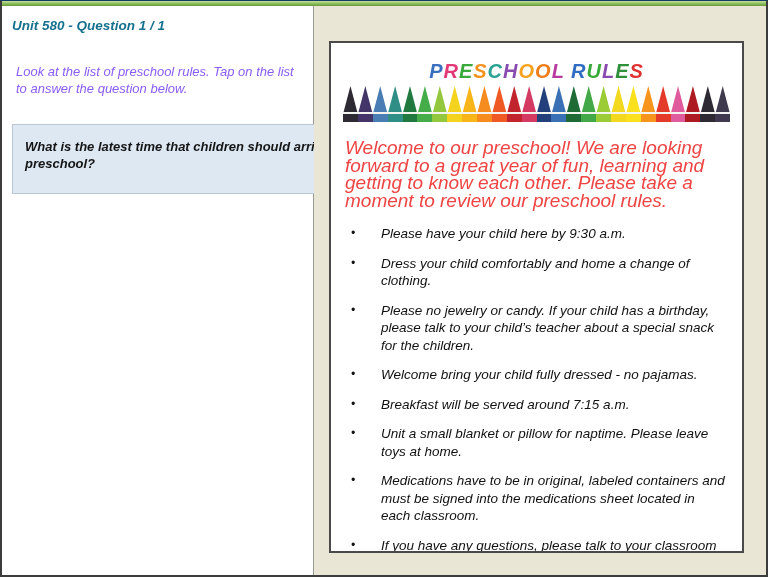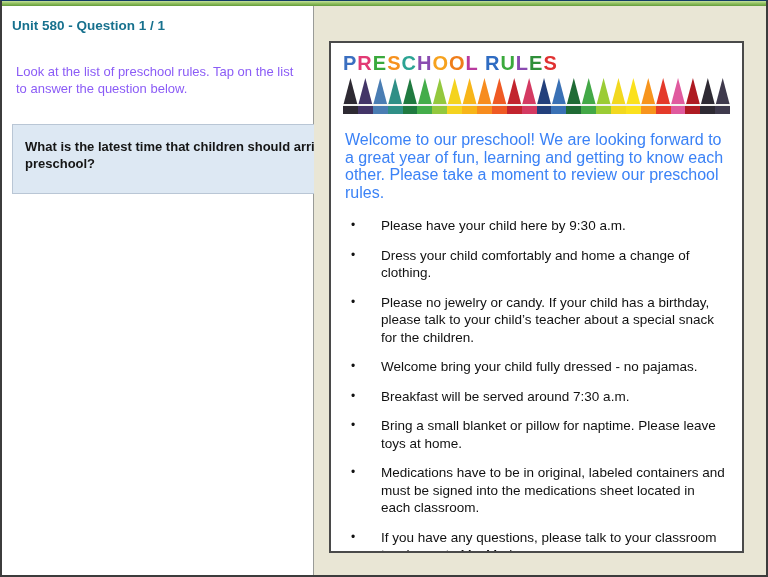--- a/index.html
+++ b/index.html
@@ -35,21 +35,21 @@
   .help-glyph { color:#eef4fa; font-weight:bold; font-size:16px; line-height:1; }
   .arr { width:0; height:0; border-style:solid; }
   .arr-left  { border-width:8px 11px 8px 0; border-color:transparent #dce9f4 transparent transparent; }
   .arr-right { border-width:8px 0 8px 11px; border-color:transparent transparent transparent #dce9f4; }
   
   .accent-strip {
     height:5px; flex:0 0 5px;
     background:linear-gradient(to bottom,#c6e09e 0%,#8fbf5d 50%,#639b3c 100%);
   }
   
-  .main { flex:1; display:flex; min-height:0; }
+  .main { flex:1; display:flex; min-height:0;font-style:italic; }
   .left-pane {
     width:312px; flex:0 0 312px; background:#ffffff;
     border-right:1px solid #999b98; box-sizing:border-box;
     padding:12px 10px 0 10px;
   }
   .unit-header { color:#17718e; font-weight:bold; font-size:13.5px; }
   .instruction {
     margin:30px 4px 0 4px; color:#8b5cf6; font-size:13px; line-height:17px;
     max-width:282px;
   }
@@ -59,31 +59,31 @@
   }
   .question-text { color:#151515; font-weight:bold; font-size:13px; line-height:17px; }
   .right-pane { flex:1; background:#e9e6d5; position:relative; }
   
   .stimulus-box {
     position:absolute; left:15px; top:35px; right:22px; bottom:22px;
     background:#ffffff; border:2px solid #4a4a4a; box-sizing:border-box;
     padding:7px 12px 8px 12px; overflow:hidden;
   }
   .stim-title {
-    font-weight:bold; font-size:20px; letter-spacing:1px;
-    margin-top:2px; white-space:pre;
+    text-align:center; font-weight:bold; font-size:20px; letter-spacing:1px;
+    margin-top:10px; white-space:pre;
   }
   .crayons {
     margin-top:3px; height:36px; display:flex; align-items:flex-end;
   }
   .crayon { flex:1; display:flex; flex-direction:column; }
   .crayon .tip  { height:26px; clip-path:polygon(50% 0%, 96% 100%, 4% 100%); }
   .crayon .shoulder { height:2px; background:#f3f3f0; }
   .crayon .body { height:8px; }
-  .stim-intro { margin:17px 2px 16px 2px; color:#3b82f6; font-size:16px; line-height:17.5px; }
+  .stim-intro { margin:17px 2px 16px 2px; color:#ef4444; font-size:19px; line-height:17.5px; }
   .rules-list { list-style:none; margin:14px 0 0 0; padding:0; }
   .rules-list li {
     display:flex; margin-bottom:12px; color:#111111;
     font-size:13.5px; line-height:17.5px; cursor:pointer;
   }
   .rules-list .bullet { flex:0 0 30px; padding-left:8px; font-size:12px; }
   .rules-list .rule-text { flex:1; padding-right:4px; }
 </style>
 </head>
 <body>
@@ -251,25 +251,25 @@
             <li>
               <span class="bullet">•</span>
               <span class="rule-text">Please no jewelry or candy. If your child has a birthday, please talk to your child’s teacher about a special snack for the children.</span>
             </li>
             <li>
               <span class="bullet">•</span>
               <span class="rule-text">Welcome bring your child fully dressed - no pajamas.</span>
             </li>
             <li>
               <span class="bullet">•</span>
-              <span class="rule-text">Breakfast will be served around 7:30 a.m.</span>
-            </li>
-            <li>
-              <span class="bullet">•</span>
-              <span class="rule-text">Bring a small blanket or pillow for naptime. Please leave toys at home.</span>
+              <span class="rule-text">Breakfast will be served around 7:15 a.m.</span>
+            </li>
+            <li>
+              <span class="bullet">•</span>
+              <span class="rule-text">Unit a small blanket or pillow for naptime. Please leave toys at home.</span>
             </li>
             <li>
               <span class="bullet">•</span>
               <span class="rule-text">Medications have to be in original, labeled containers and must be signed into the medications sheet located in each classroom.</span>
             </li>
             <li>
               <span class="bullet">•</span>
               <span class="rule-text">If you have any questions, please talk to your classroom teacher or to Ms. Marlene.</span>
             </li>
           </ul>

